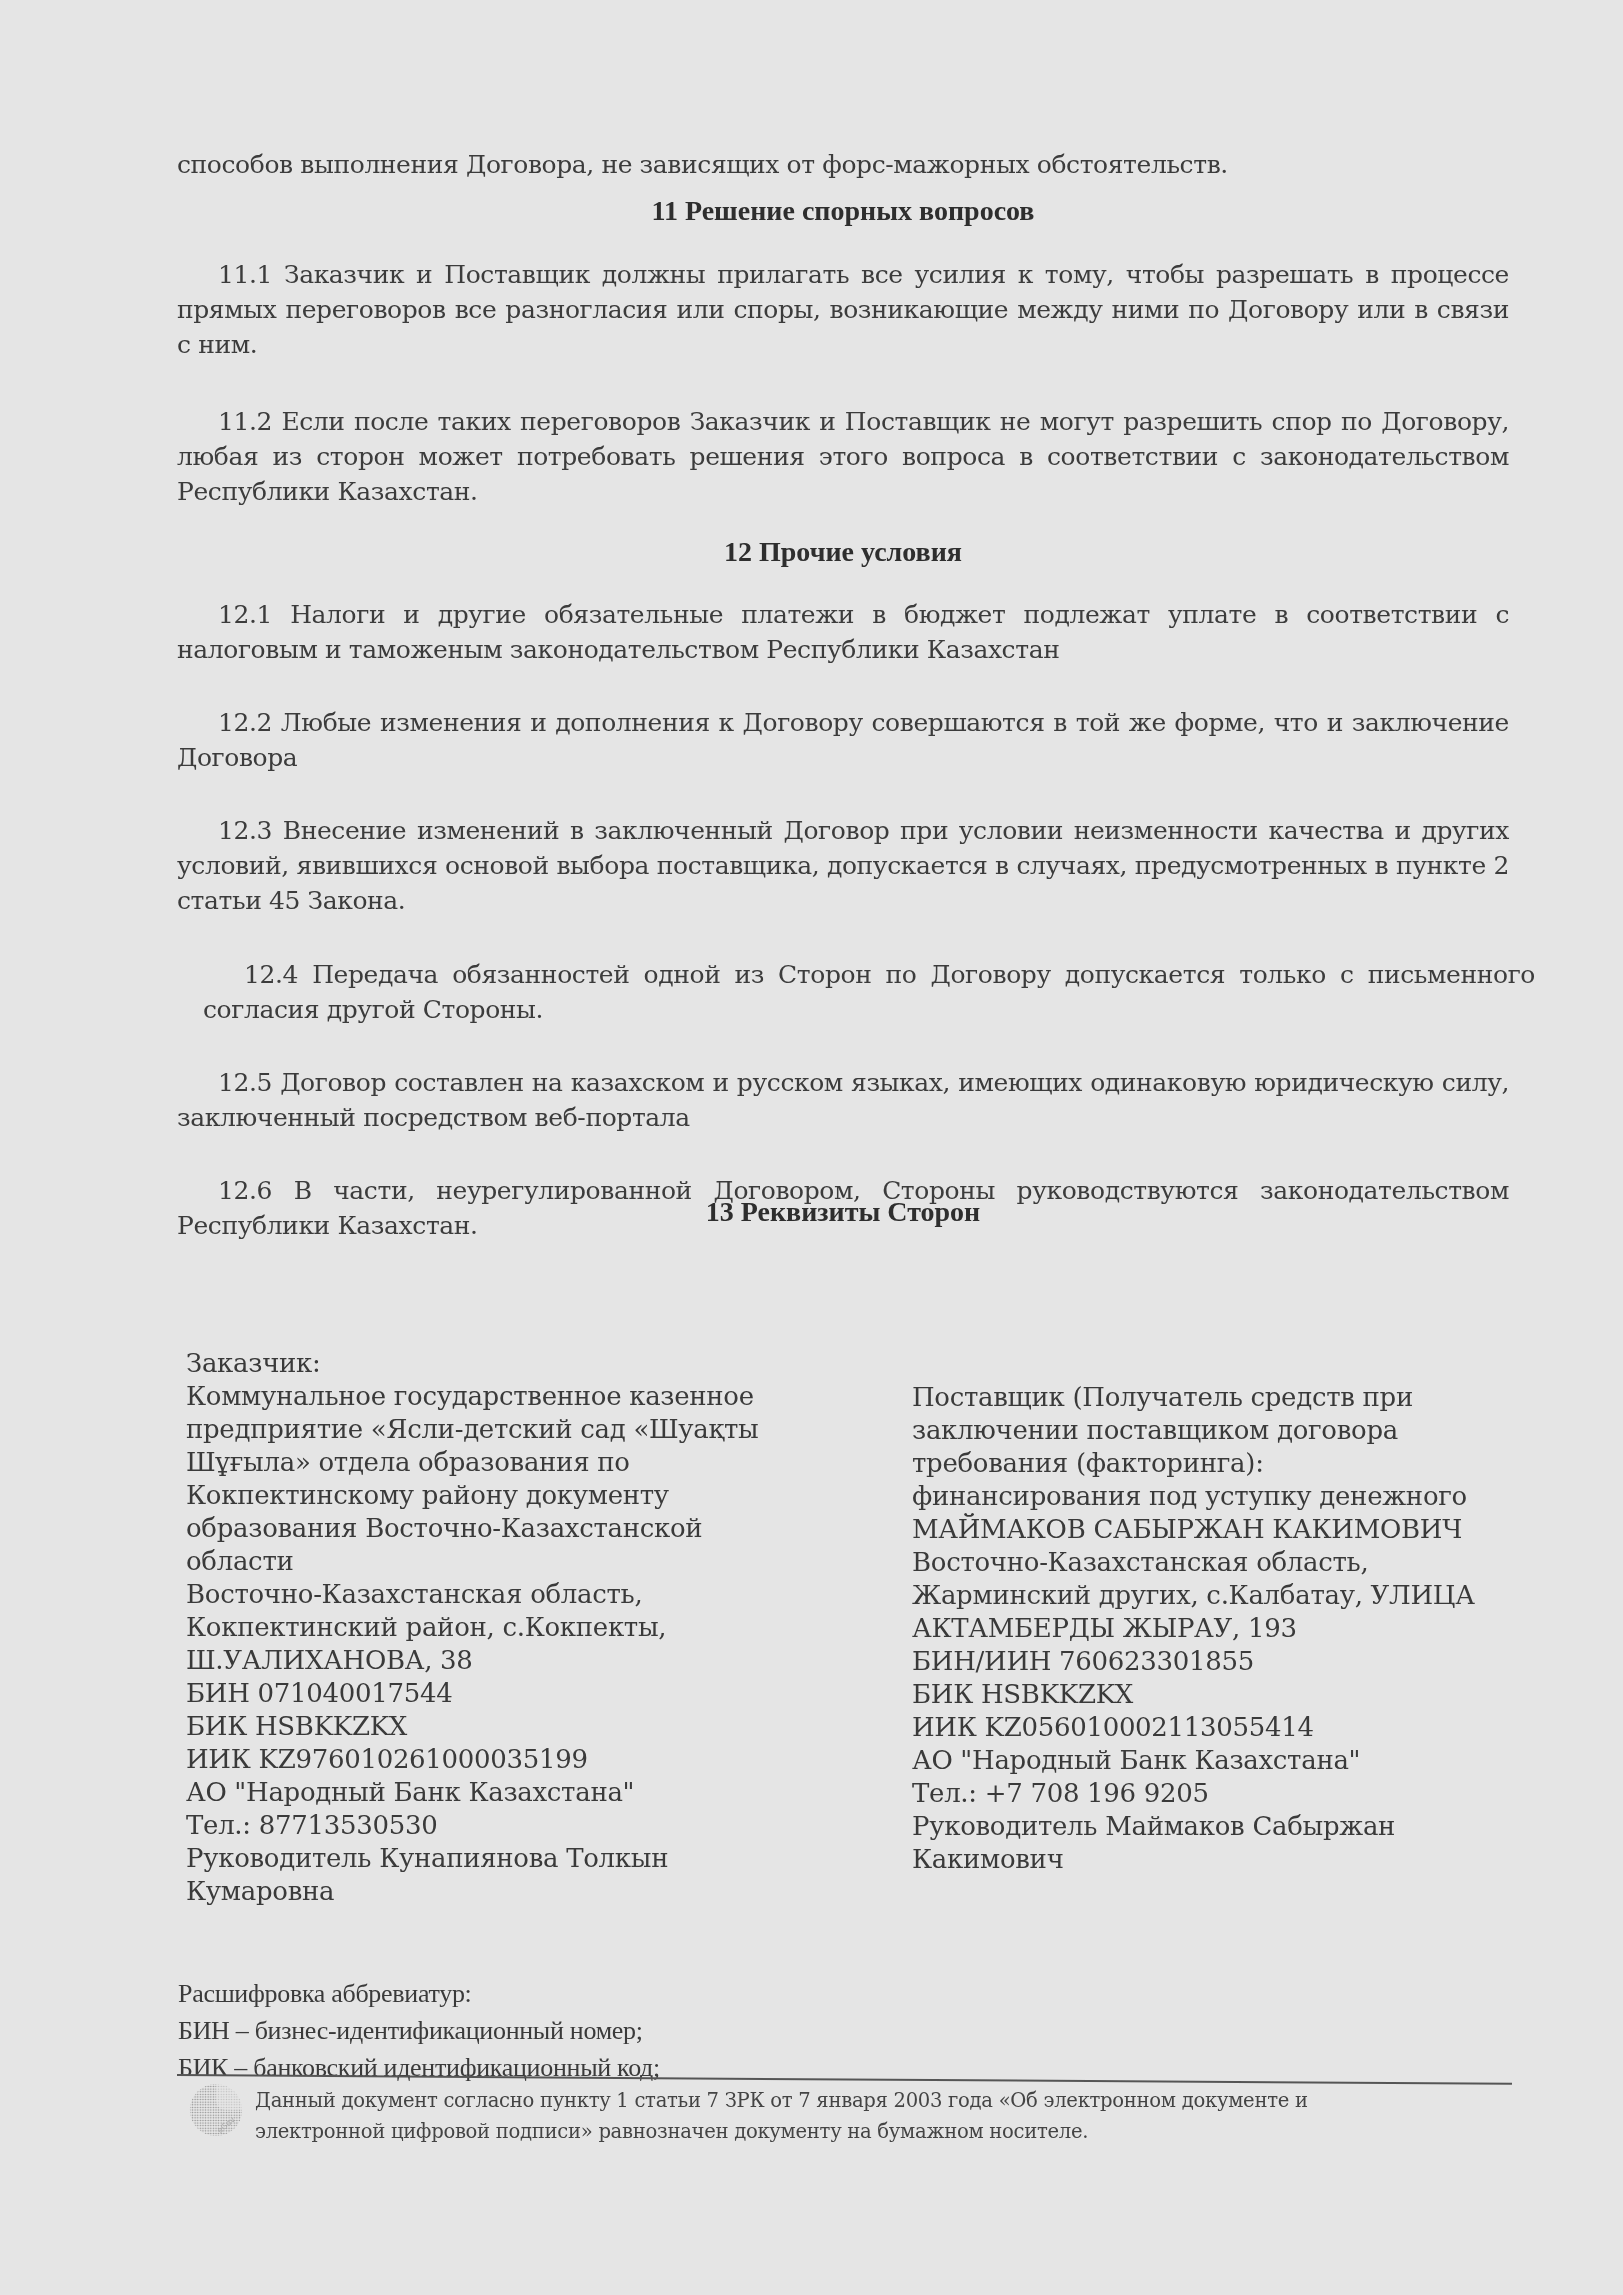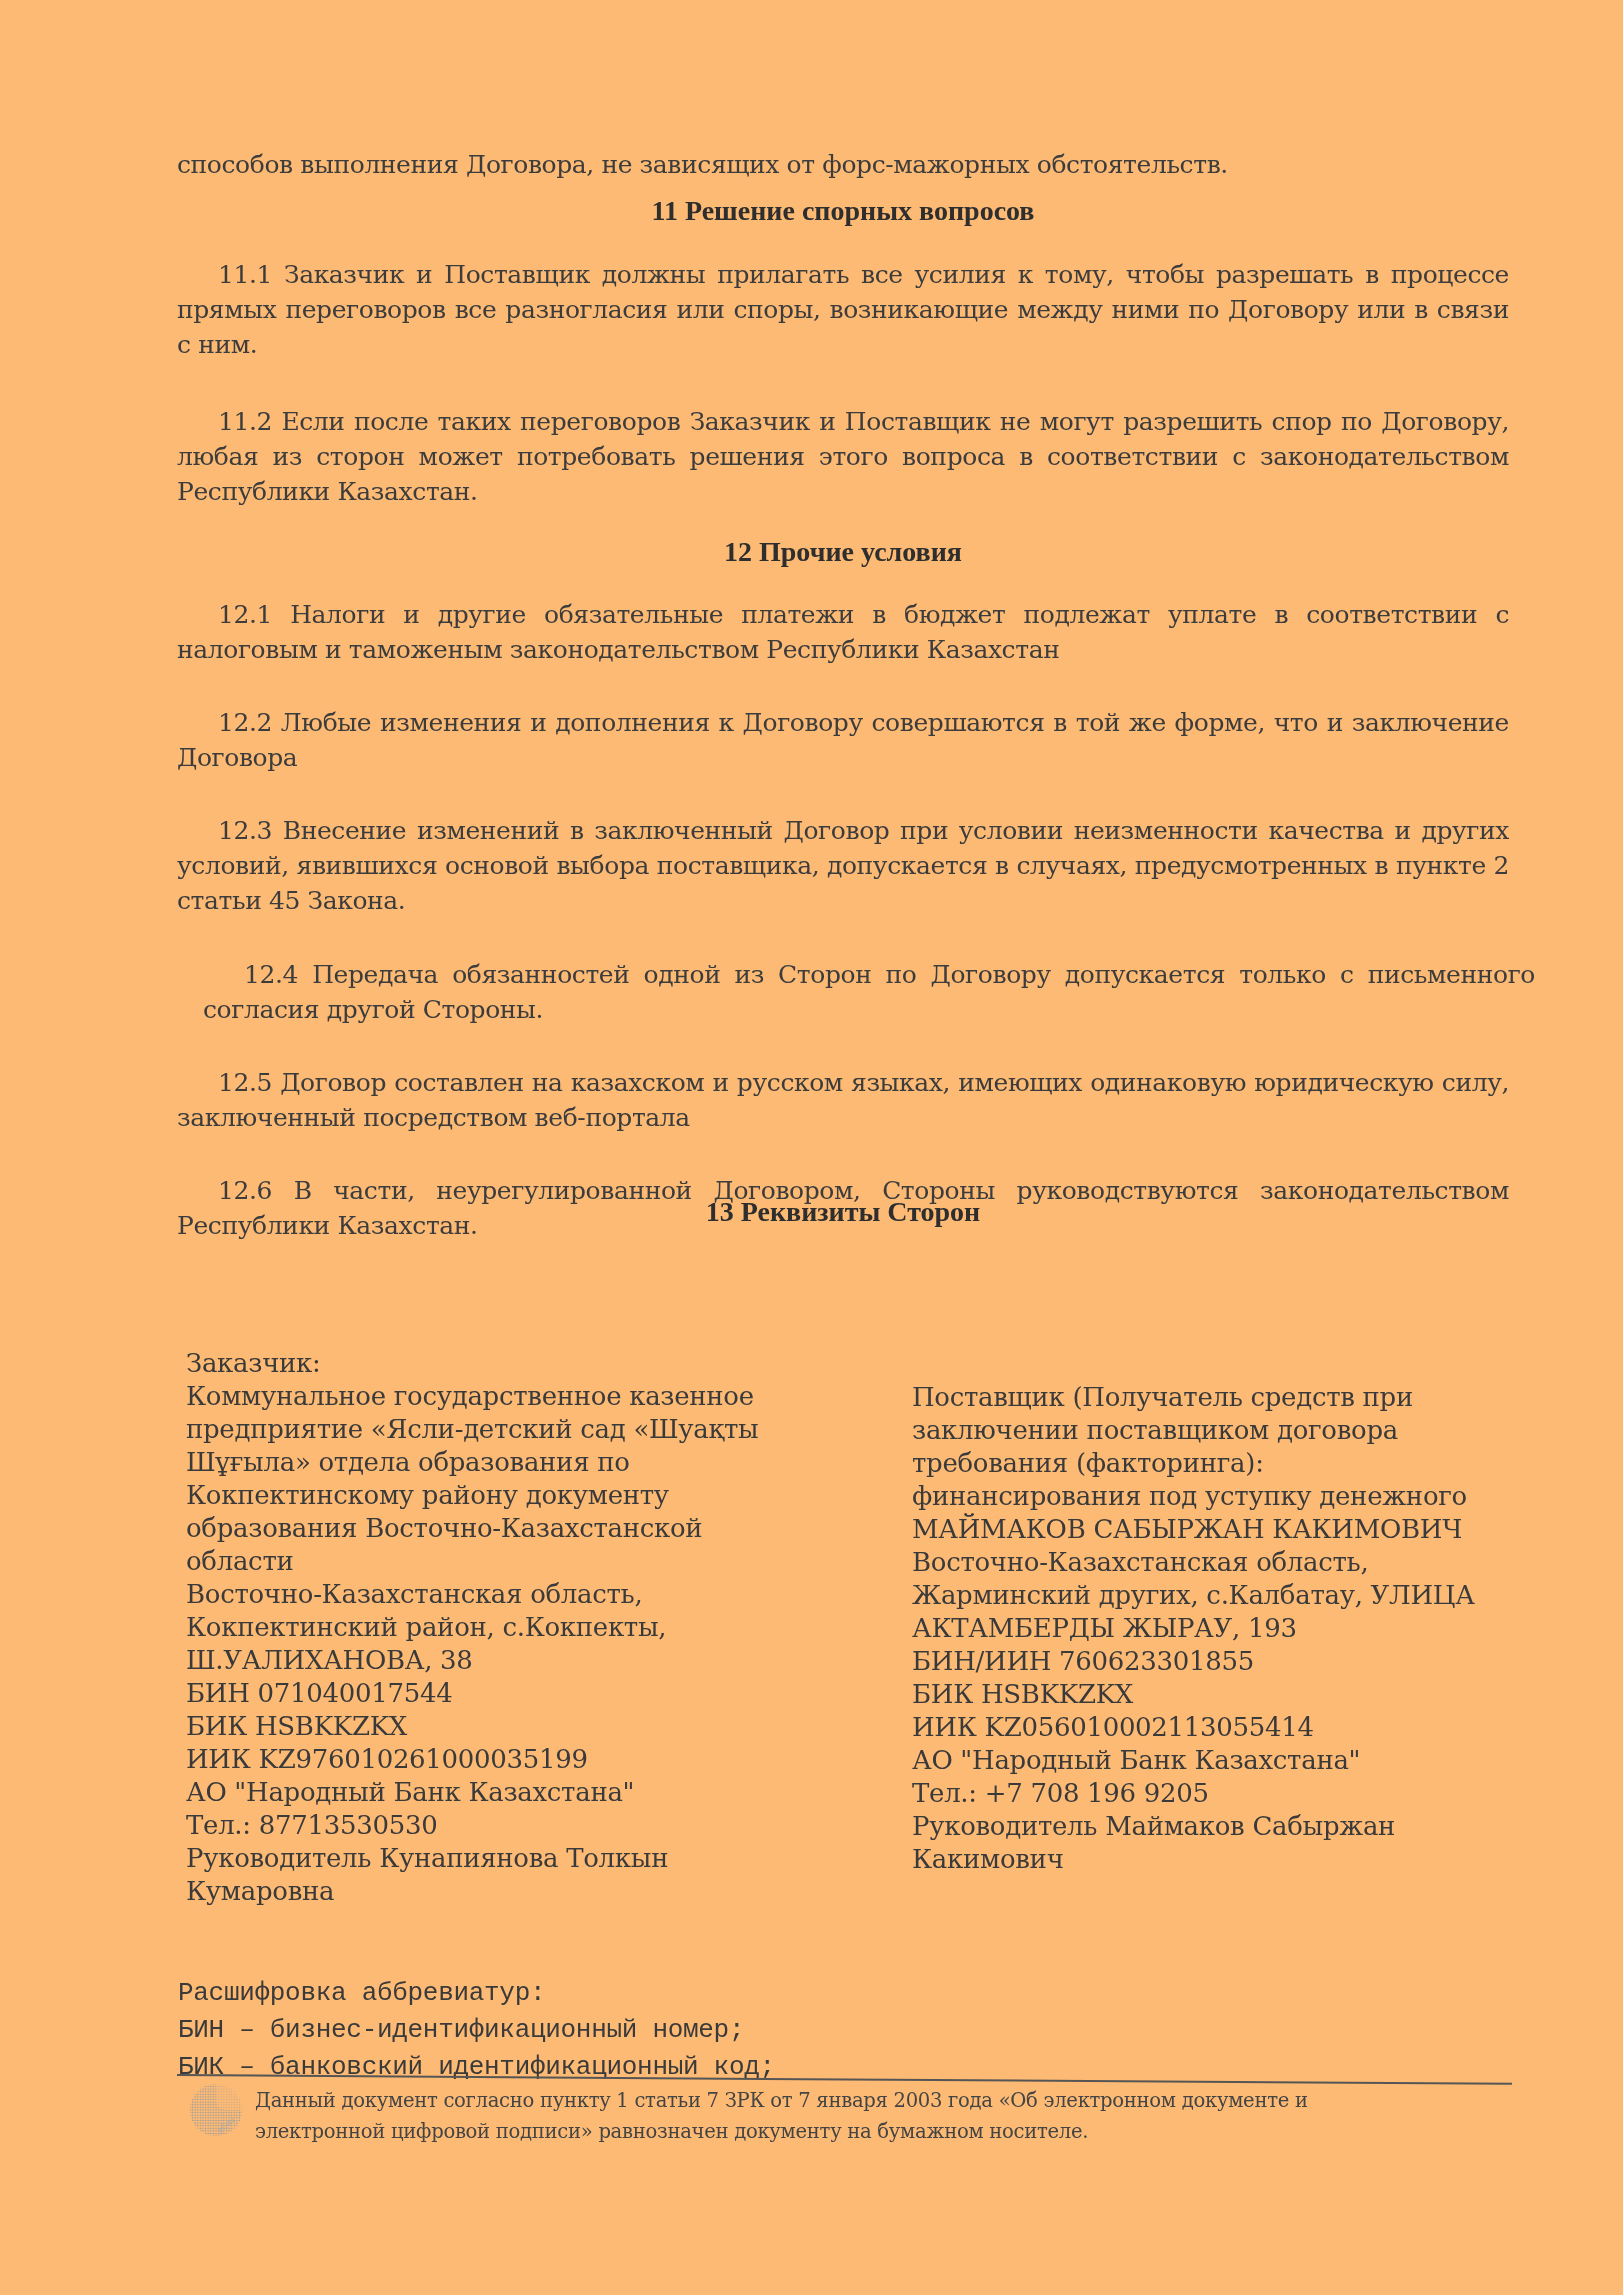--- a/index.html
+++ b/index.html
@@ -1,17 +1,17 @@
 <!DOCTYPE html>
 <html style="font-size:10.5px"><head>
 <meta charset="utf-8">
 <style>
   html, body { margin: 0; padding: 0; background: #ffffff; }
   body { width: 1623px; height: 2295px; position: relative; overflow: hidden; color: #3a3a3a; }
-  .page { position: absolute; left: 0; top: 0; width: 1623px; height: 2295px; background: #fdba74; }
+  .page { position: absolute; left: 0; top: 0; width: 1623px; height: 2295px; background: #e5e5e5; }
   .body-text {
     font-family: "DejaVu Serif", serif;
     font-size: 25px;
     line-height: 35px;
     color: #3c3c3c;
     letter-spacing: -0.4px;
   }
   .block { position: absolute; left: 177px; width: 1332px; }
   .para { text-align: justify; text-align-last: left; margin: 0; }
   .indent { text-indent: 41px; }
@@ -19,21 +19,21 @@
     position: absolute; left: 177px; width: 1332px; text-align: center;
     font-family: "Liberation Serif", serif; font-weight: bold; font-size: 28px;
     line-height: 33px; color: #2e2e2e; margin: 0;
   }
   .req {
     position: absolute;
     font-family: "DejaVu Serif", serif;
     font-size: 26px; line-height: 33px; color: #3a3a3a; letter-spacing: -0.3px;
   }
   .req div { white-space: nowrap; }
-  .abbr { position: absolute; left: 178px; font-family: Liberation Mono, monospace; font-size: 26px; line-height: 37px; color: #3a3a3a; letter-spacing: -0.3px; }
+  .abbr { position: absolute; left: 178px; font-family: Liberation Serif, serif; font-size: 26px; line-height: 37px; color: #3a3a3a; letter-spacing: -0.3px; }
   .abbr div { white-space: nowrap; }
   .footer-line { position: absolute; left: 177px; top: 2074px; width: 1335px; height: 2px; background: #555; transform: rotate(0.38deg); transform-origin: left center; }
   .footer-text { position: absolute; left: 255px; top: 2085px; font-family: "DejaVu Serif", serif; font-size: 19.6px; line-height: 31px; color: #444; letter-spacing: -0.3px; }
   .footer-text div { white-space: nowrap; }
   .logo { position: absolute; left: 186px; top: 2080px; width: 60px; height: 60px; }
 </style>
 </head>
 <body>
 
 <div class="page">

